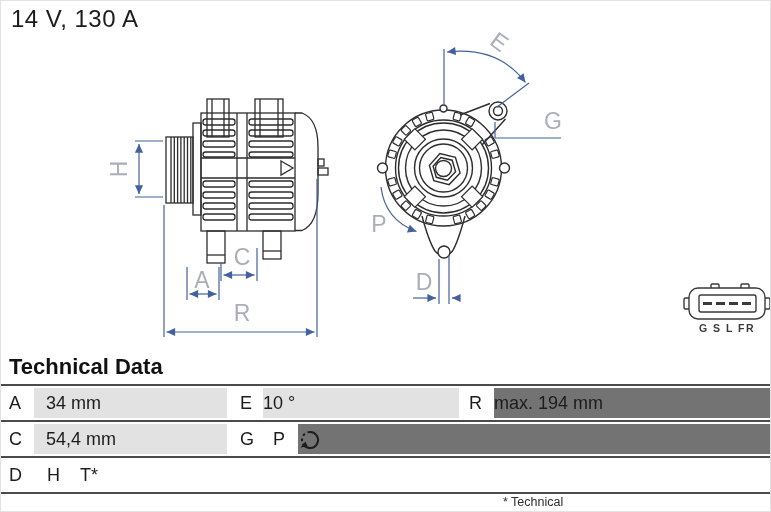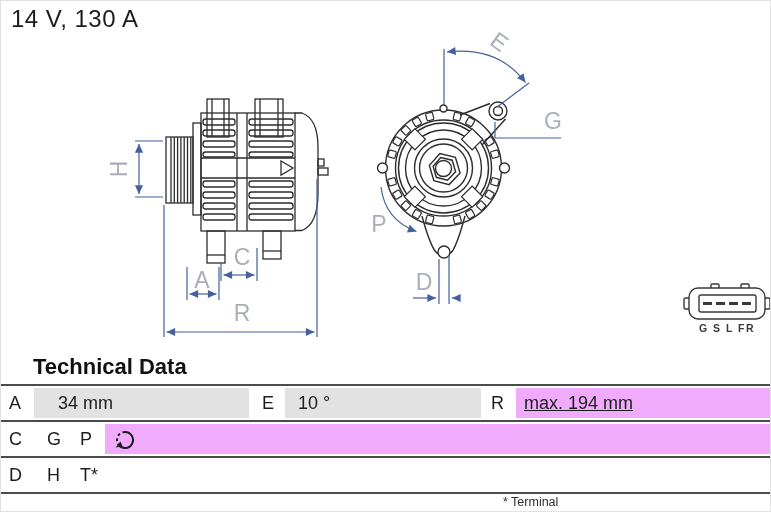--- a/index.html
+++ b/index.html
@@ -5,31 +5,31 @@
   html,body{margin:0;padding:0;background:#fff;}
   .page{
     position:relative;width:771px;height:512px;background:#ffffff;
     border:1px solid #e2e2e2;box-sizing:border-box;overflow:hidden;
     font-family:"Liberation Sans",sans-serif;color:#1c1c1c;
   }
   .title{position:absolute;left:10px;top:4px;font-size:24px;letter-spacing:.5px;color:#1c1c1c;text-align:center;}
   svg.draw{position:absolute;left:0;top:0;}
   .dimlab{fill:#a9aeb8;font-size:23px;font-family:"Liberation Sans",sans-serif;}
   .pinlab{fill:#3a3a3a;font-size:10.5px;font-weight:bold;letter-spacing:1.5px;font-family:"Liberation Sans",sans-serif;}
-  .tech-heading{position:absolute;left:8px;top:353px;font-size:22px;font-weight:bold;color:#111;margin-left:24px;}
+  .tech-heading{position:absolute;left:8px;top:353px;font-size:22px;font-weight:bold;color:#111;}
   .tbl{position:absolute;left:0;top:383px;width:771px;}
   .tline{height:2px;background:#4b4b4b;}
   .trow{display:flex;height:30px;margin:2px 0;font-size:18px;color:#1c1c1c;}
   .cell{height:30px;line-height:30px;box-sizing:border-box;white-space:nowrap;}
   .k1{width:33px;padding-left:8px;}
-  .v1{width:215px;background:#e2e2e2;padding-left:24px;}
+  .v1{width:193px;background:#e2e2e2;padding-left:12px;}
   .k2{width:36px;padding-left:13px;}
-  .v2{width:196px;background:#e2e2e2;padding-left:13px;}
+  .v2{width:196px;background:#e2e2e2;}
   .k3{width:35px;padding-left:10px;}
-  .v3{flex:1;background:#f0abfc;padding-left:8px;display:flex;align-items:center;text-decoration:underline;}
+  .v3{flex:1;background:#737373;padding-left:0;display:flex;align-items:center;}
   .footnote{position:absolute;left:502px;top:494px;font-size:12.5px;color:#2e2e2e;}
 </style>
 </head>
 <body>
 
 <div class="page">
 
   <div class="title">14 V, 130 A</div>
 
   <svg class="draw" width="771" height="350" viewBox="0 0 771 350">
@@ -225,34 +225,35 @@
       <div class="cell v1">34 mm</div>
       <div class="cell k2">E</div>
       <div class="cell v2">10 °</div>
       <div class="cell k3">R</div>
       <div class="cell v3">max. 194 mm</div>
     </div>
     <div class="tline"></div>
 
     <div class="trow">
       <div class="cell k1">C</div>
+      <div class="cell v1">54,4 mm</div>
       <div class="cell k2">G</div>
       <div class="cell k3">P</div>
       <div class="cell v3">
         <svg width="24" height="25" viewBox="0 0 24 25">
           <path d="M12,5 A8,8 0 1 1 5.45,17.6" fill="none" stroke="#1c1c1c" stroke-width="2"></path>
           <path d="M12,5 A8,8 0 0 0 5.45,17.6" fill="none" stroke="#1c1c1c" stroke-width="2" stroke-dasharray="2.6 2.8"></path>
           <polygon points="2.6,20.6 7.4,14.6 9.6,19.2" fill="#1c1c1c"></polygon>
         </svg>
       </div>
     </div>
     <div class="tline"></div>
 
     <div class="trow">
       <div class="cell k1">D</div>
       <div class="cell k2">H</div>
       <div class="cell k3">T*</div>
     </div>
     <div class="tline"></div>
   </div>
 
-  <div class="footnote">* Terminal</div>
+  <div class="footnote">* Technical</div>
 </div>
 
 </body></html>

